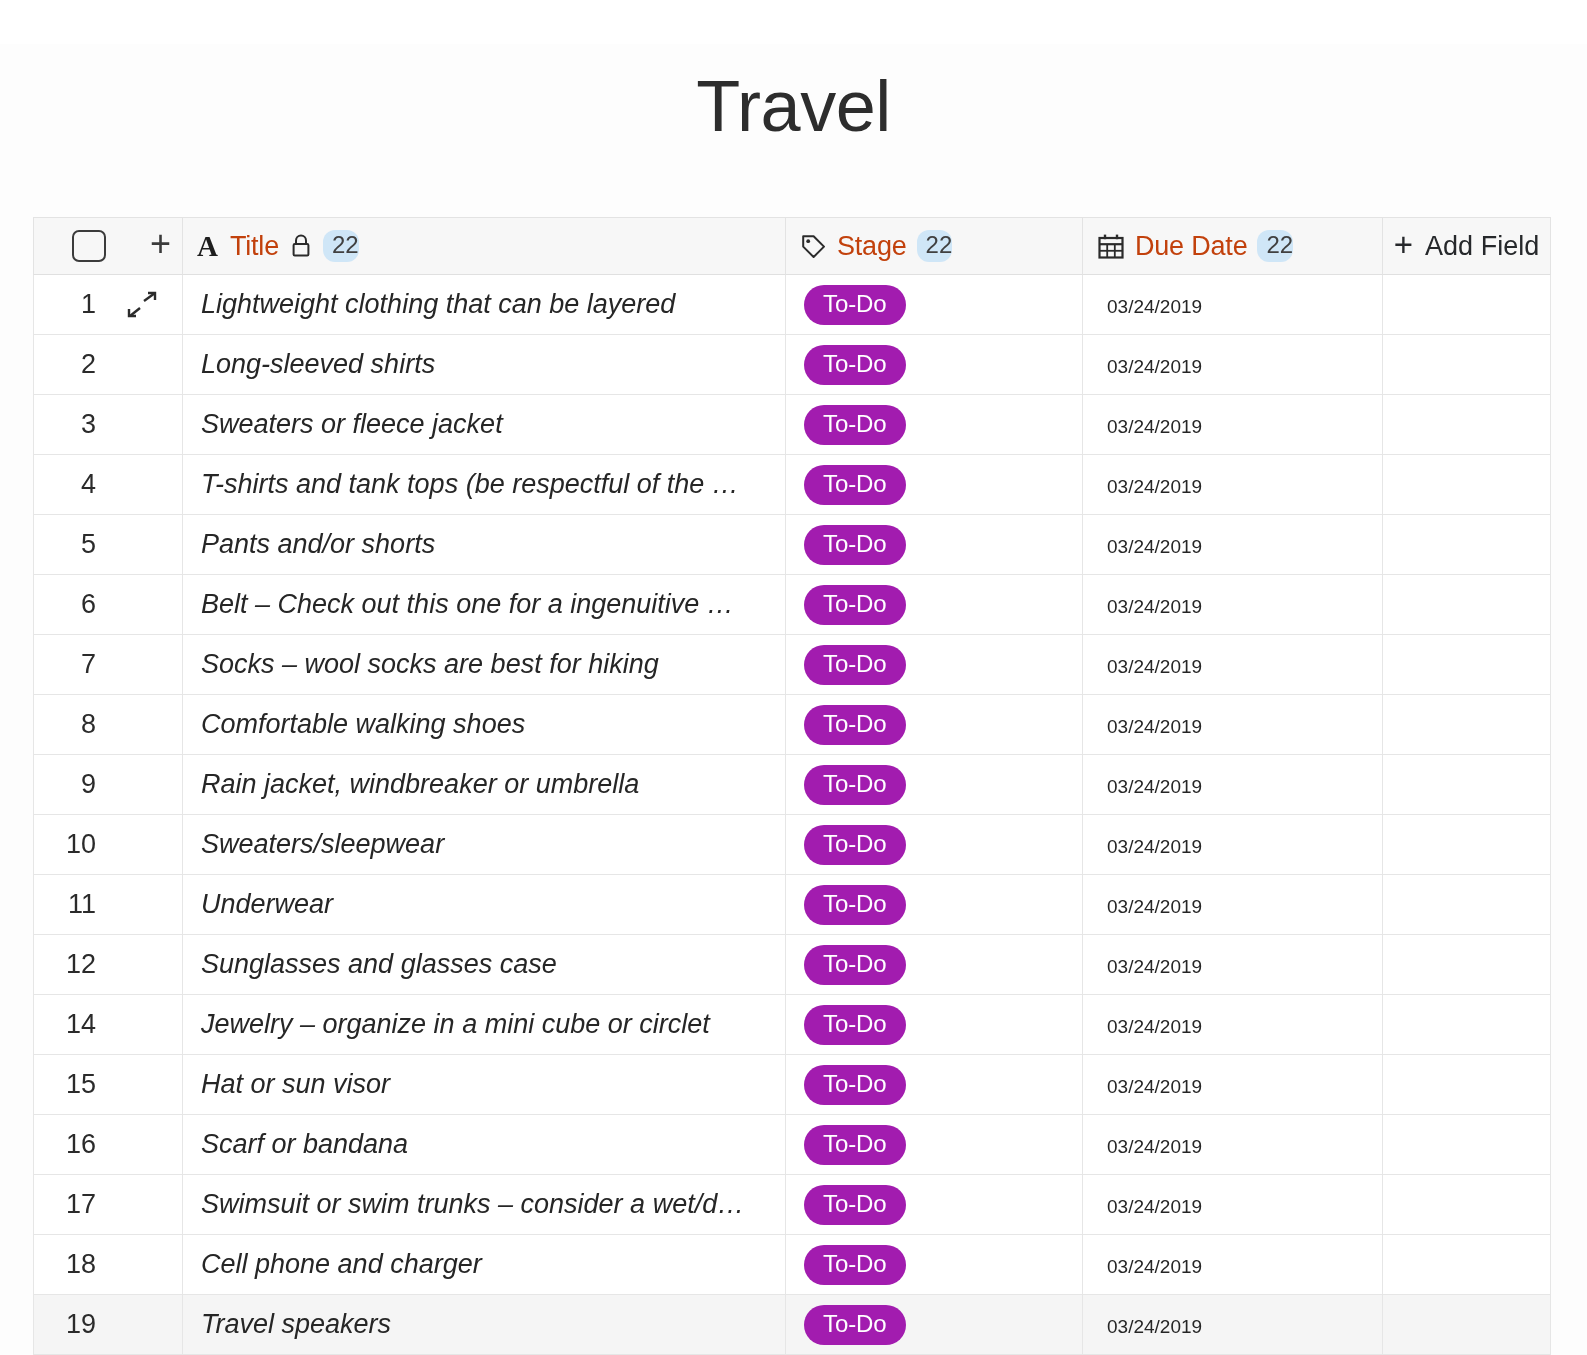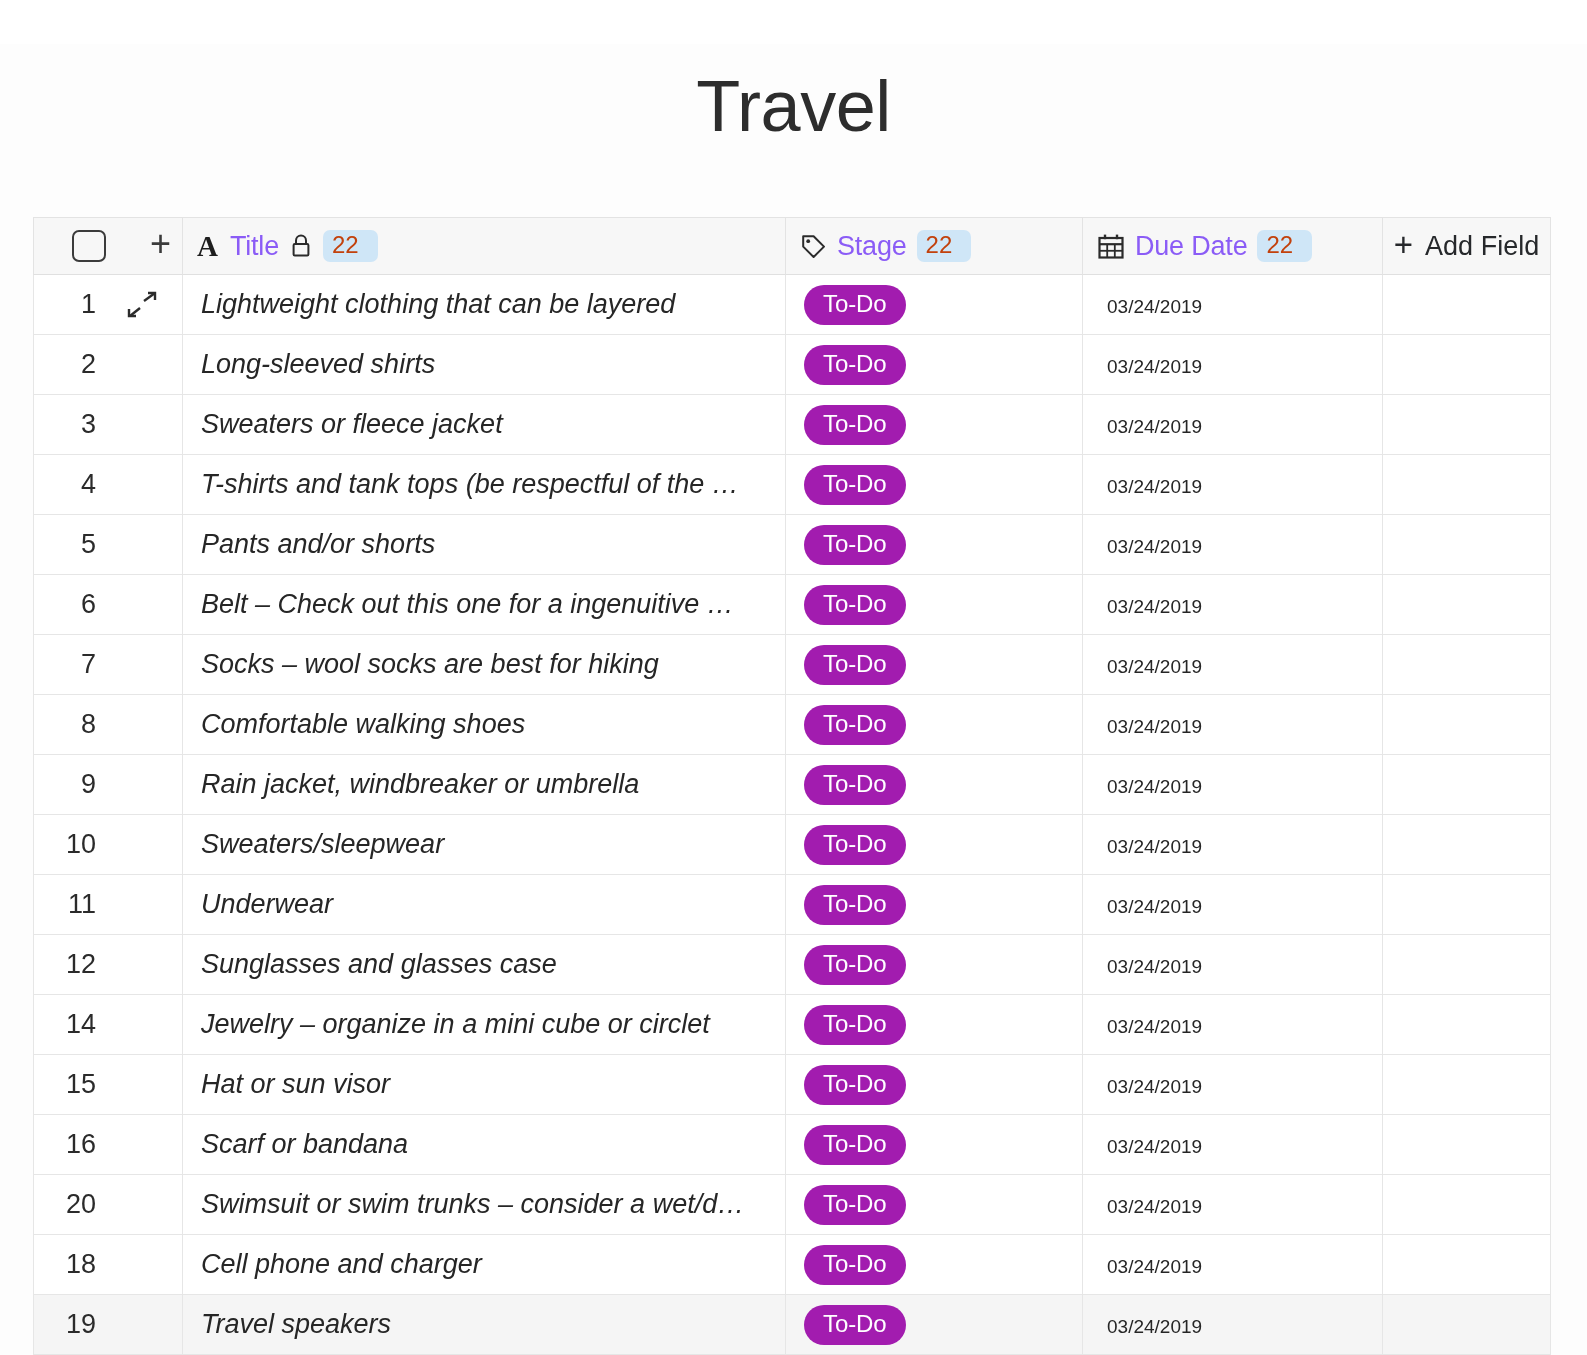--- a/index.html
+++ b/index.html
@@ -85,31 +85,31 @@
     gap: 10px;
     height: 100%;
   }
   .hdr-inner.ctrl {
     gap: 0;
     padding-left: 8px;
   }
 
   .hdr-label {
     font-size: 27px;
-    color: #8b5cf6;
+    color: #c2410c;
     letter-spacing: -0.2px;
     white-space: nowrap;
   }
 
   .count-badge {
     background: #cfe6f7;
-    color: #c2410c;
+    color: #404040;
     font-size: 24px;
-    border-radius: 7px;
-    padding: 3px 19px 5px 9px;
+    border-radius: 12px;
+    padding: 3px 0 5px 9px;
     line-height: 1;
     display: inline-block;
   }
 
   
   .chk-box {
     width: 34px;
     height: 32px;
     border: 2.5px solid #3b3b3b;
     border-radius: 7px;
@@ -511,21 +511,21 @@
             <td>
               <span class="title-text">Scarf or bandana</span>
             </td>
             <td class="stage-cell"><span class="tag-pill">To-Do</span></td>
             <td><span class="date-text">03/24/2019</span></td>
             <td class="addcell"></td>
           </tr>
           <tr>
             <td class="first">
               <div class="num-cell">
-                <span class="row-num">20</span>
+                <span class="row-num">17</span>
               </div>
             </td>
             <td>
               <span class="title-text">Swimsuit or swim trunks – consider a wet/d…</span>
             </td>
             <td class="stage-cell"><span class="tag-pill">To-Do</span></td>
             <td><span class="date-text">03/24/2019</span></td>
             <td class="addcell"></td>
           </tr>
           <tr>

